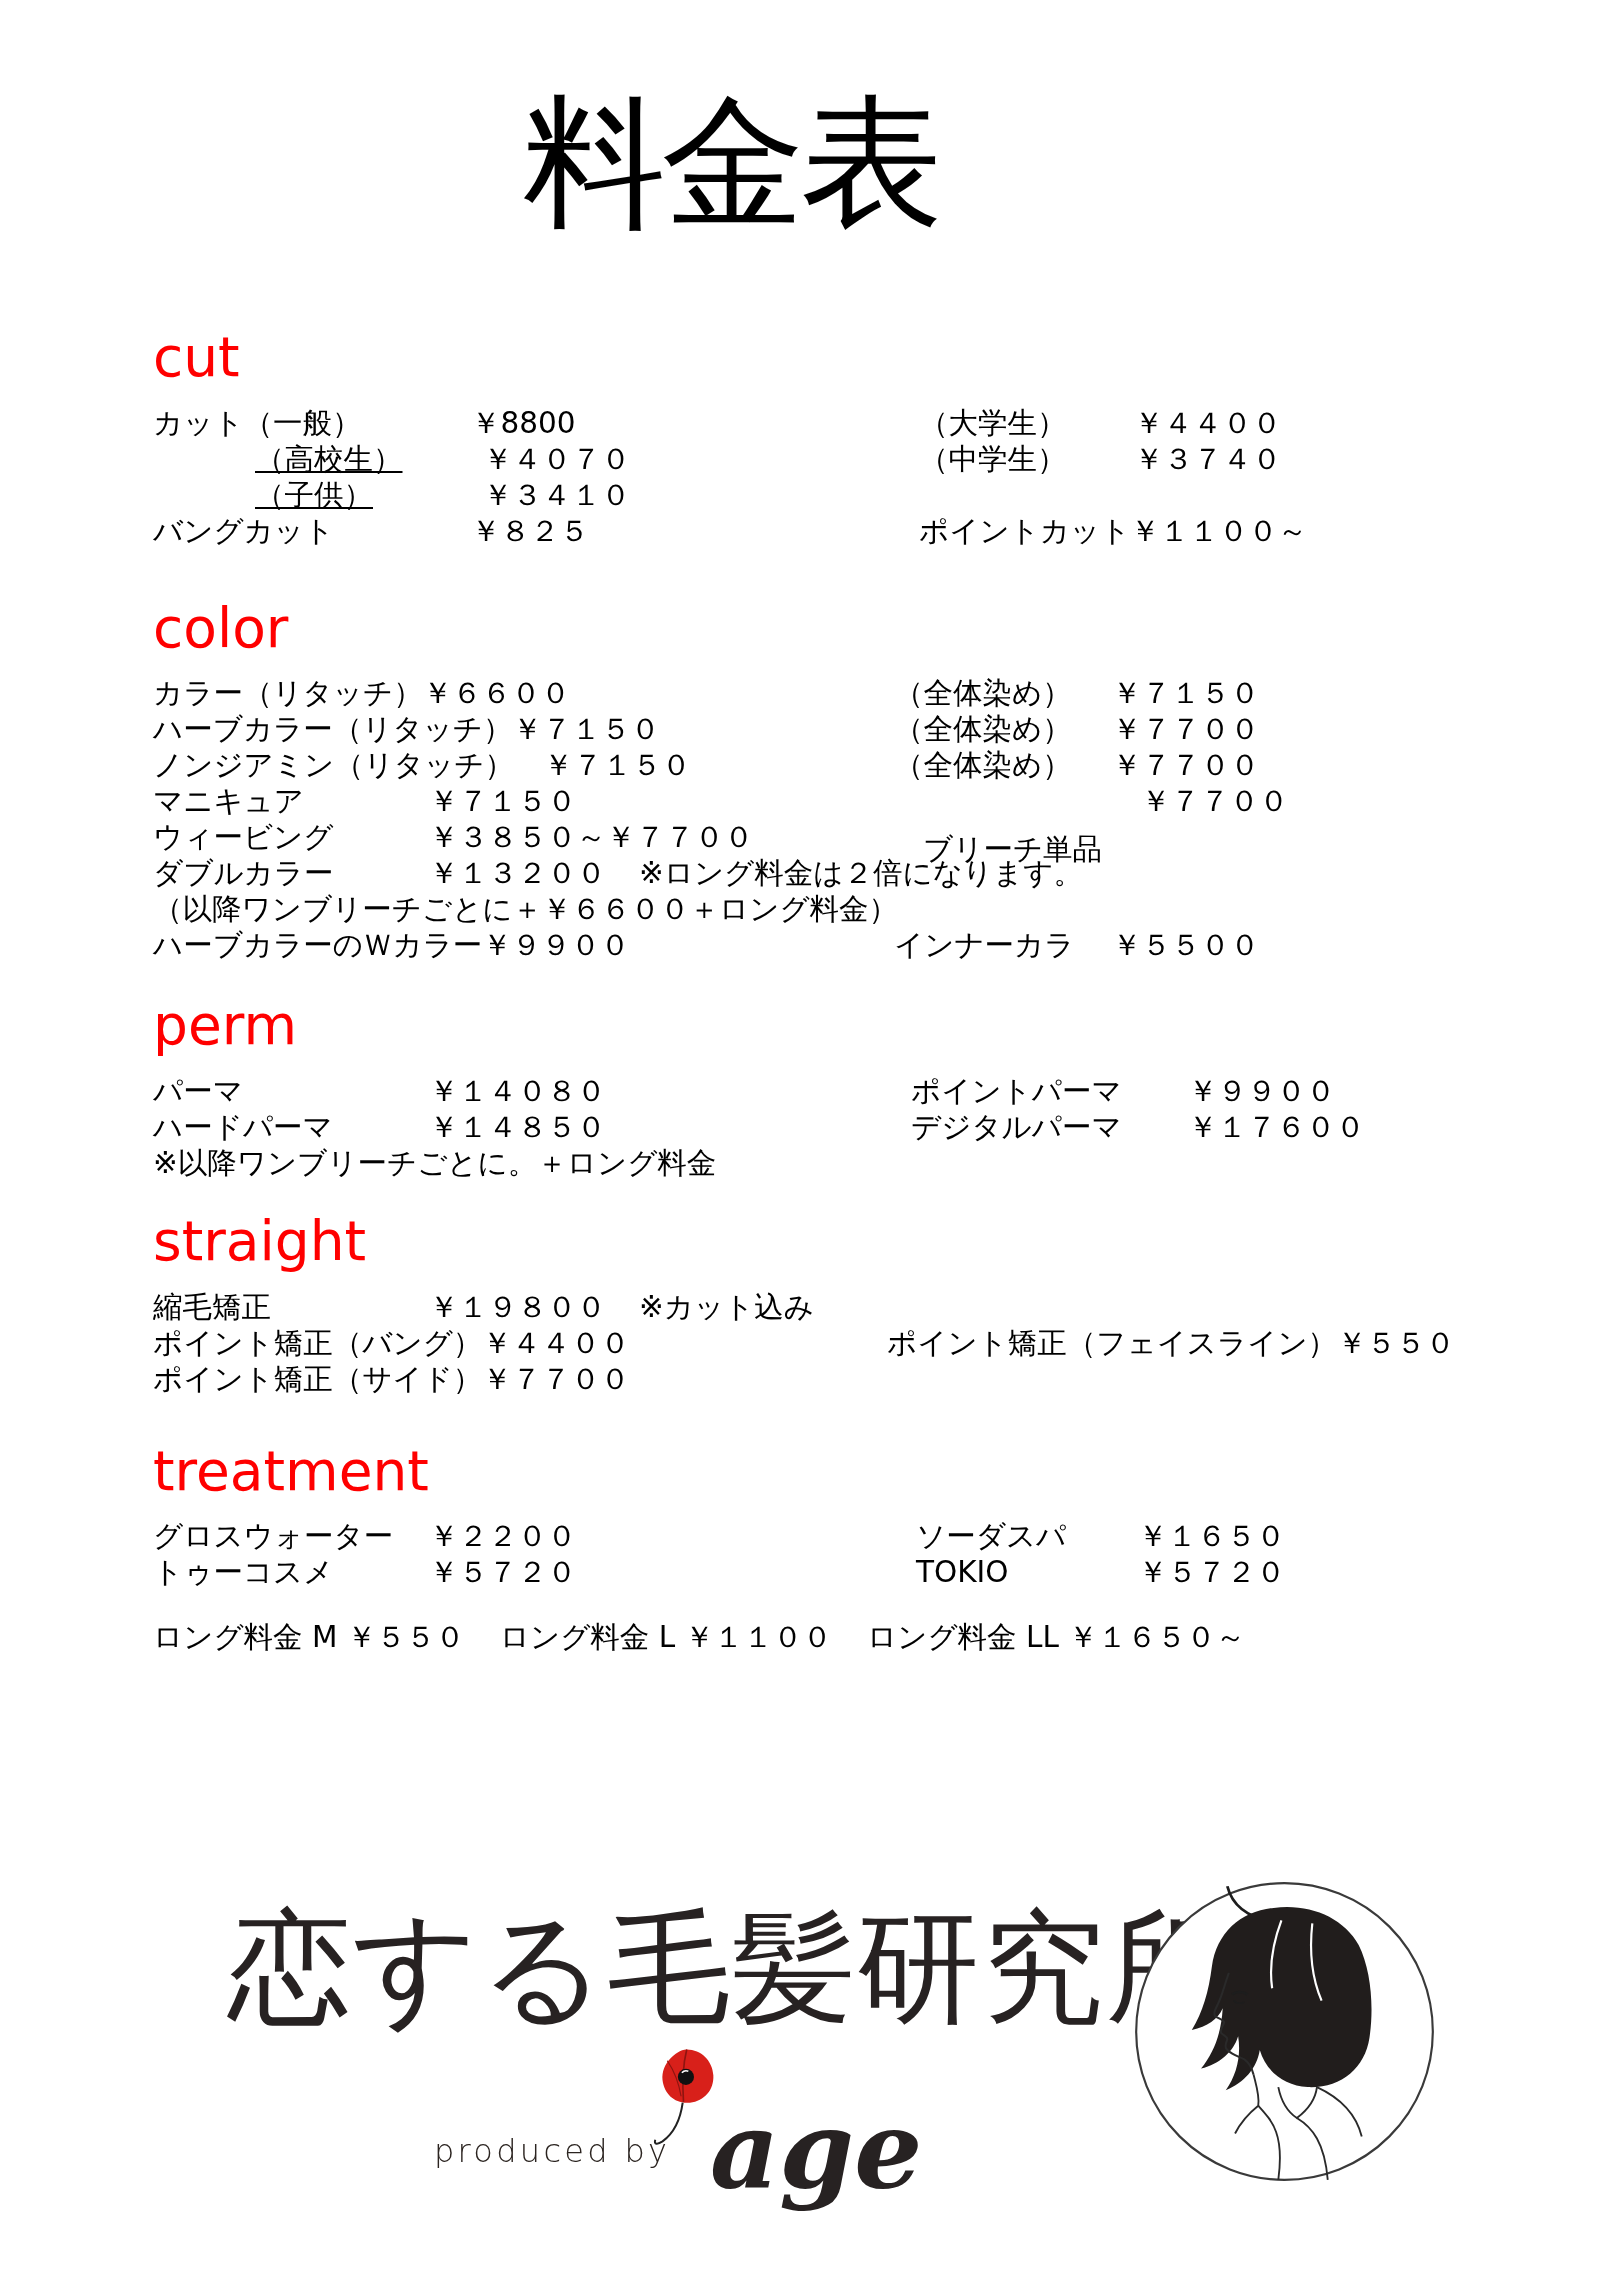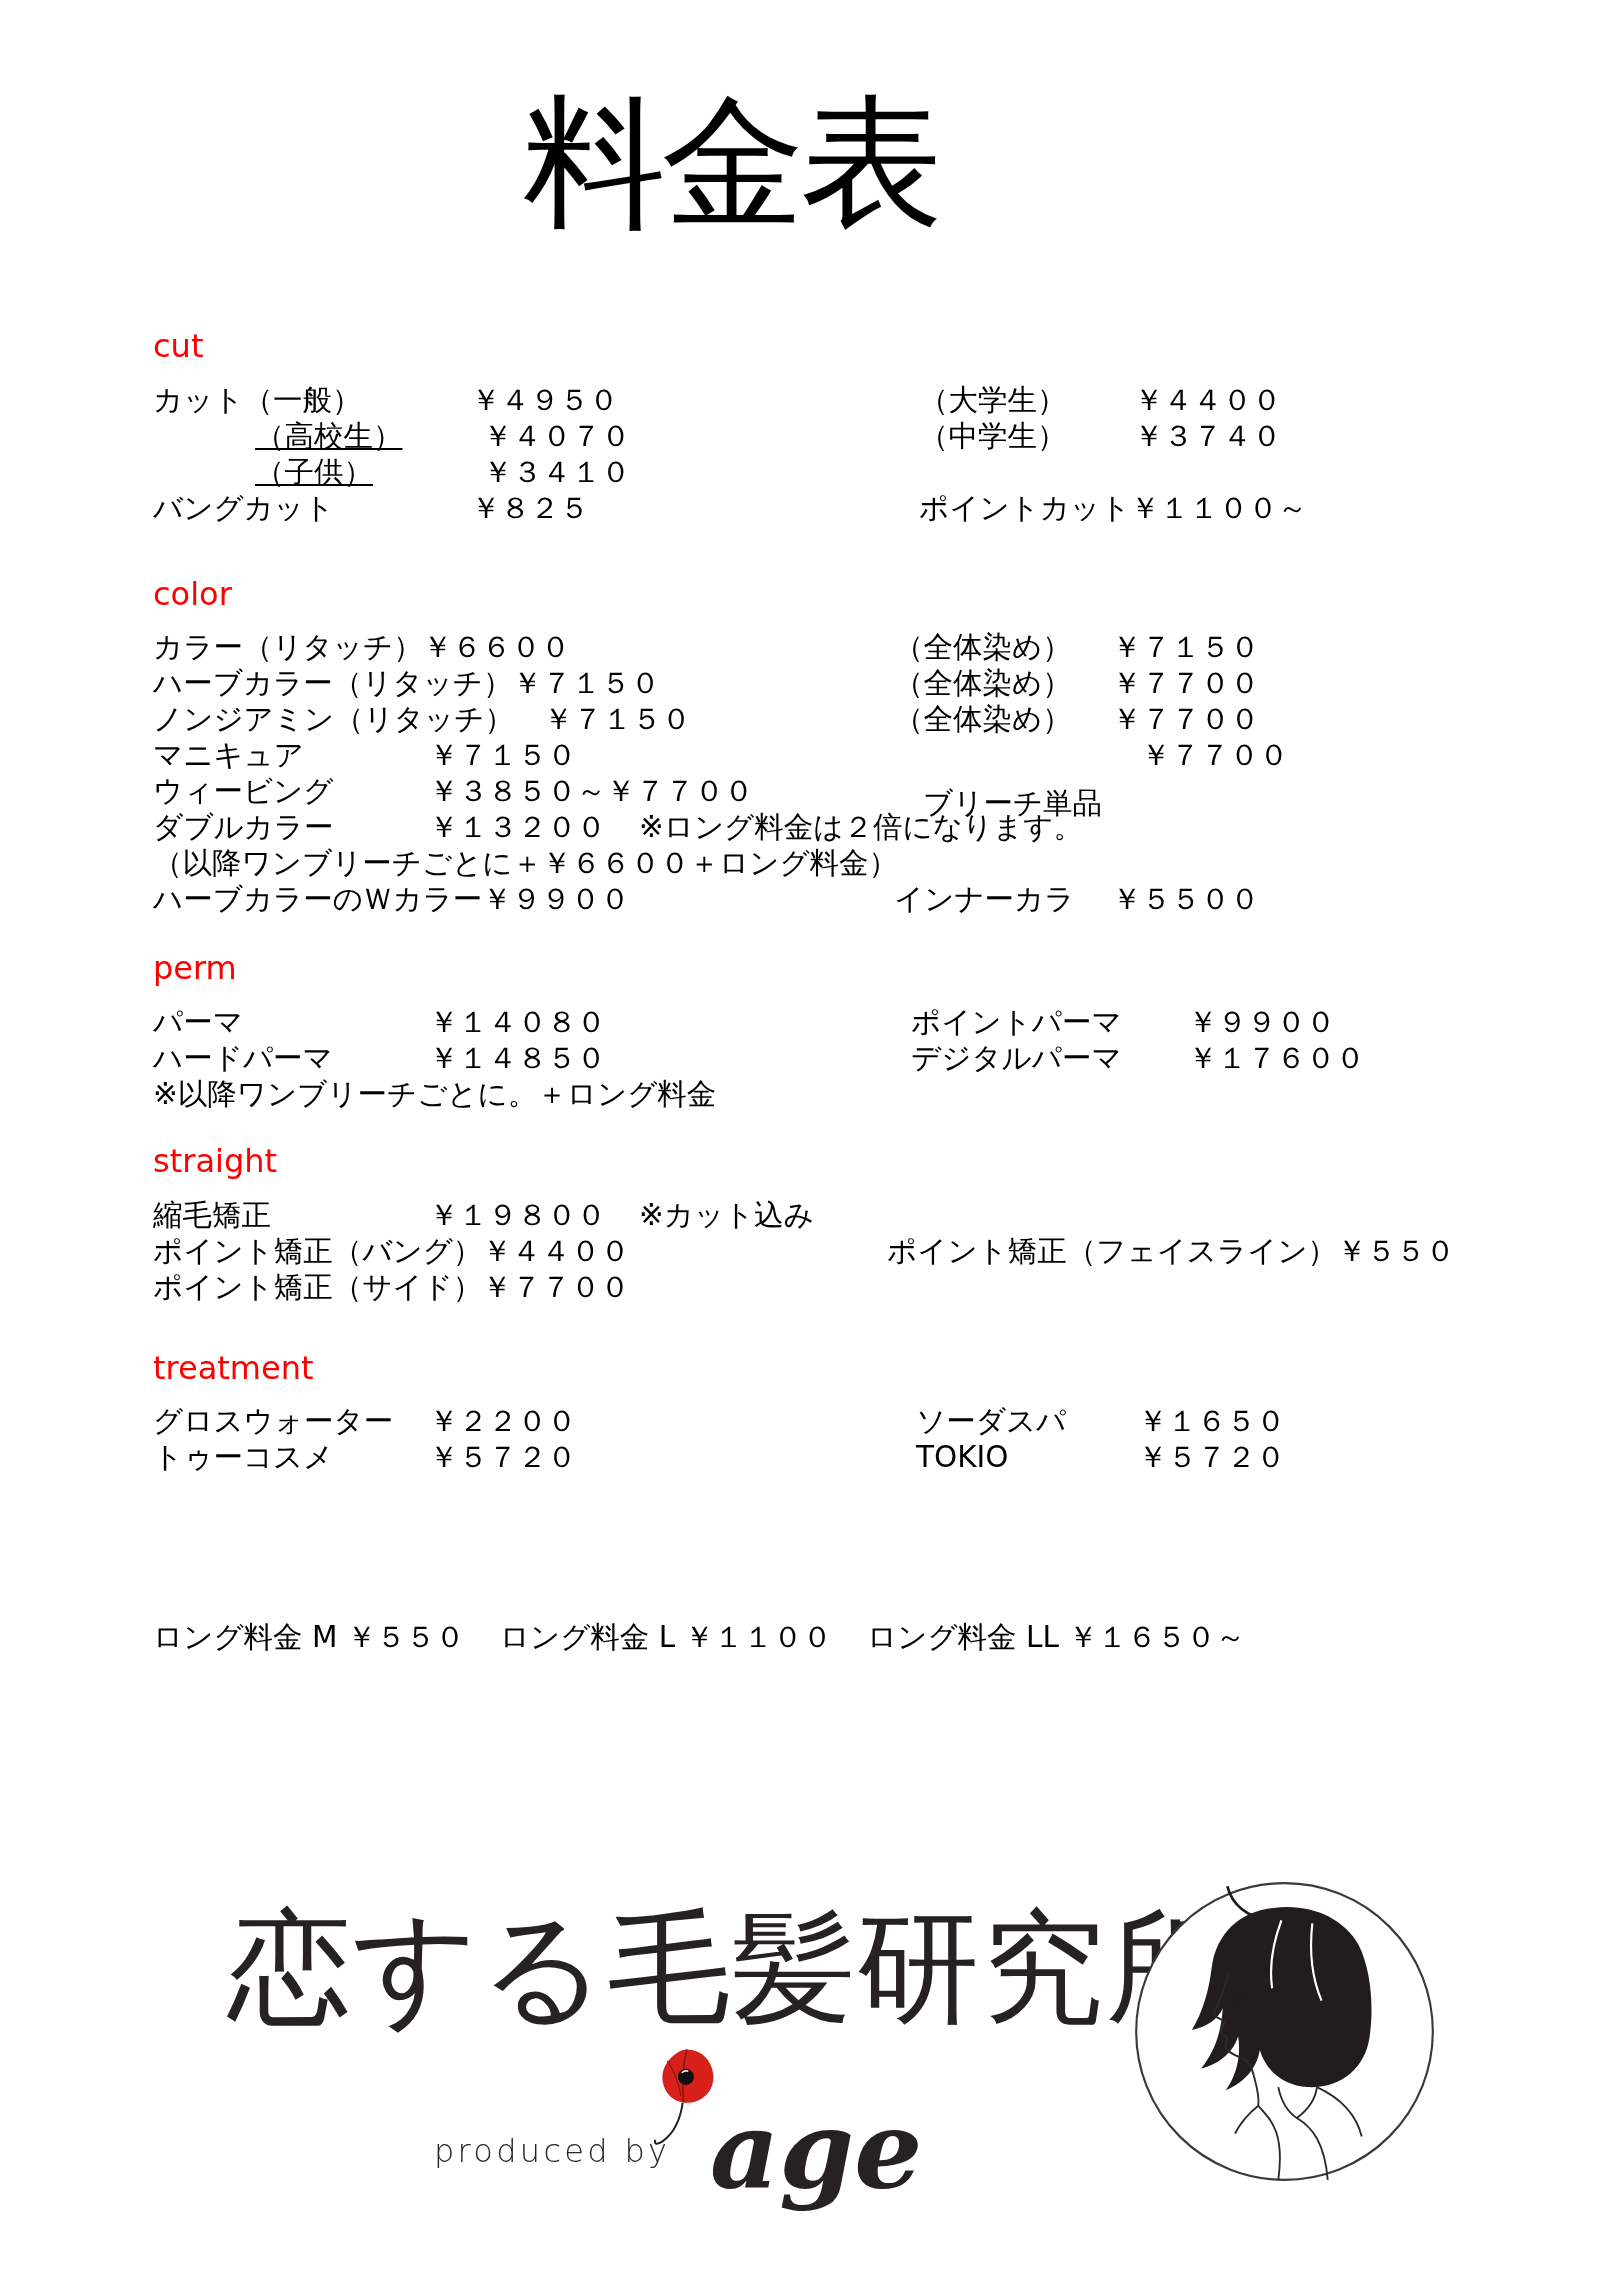--- a/index.html
+++ b/index.html
@@ -13,21 +13,21 @@
   
   .title{
     position:absolute;left:523px;top:70px;
     font-size:143px;line-height:1.3;letter-spacing:-4.4px;
     font-weight:500;color:#000;white-space:nowrap;
   }
 
   
   .menu{position:absolute;left:153px;top:0;width:1398px;}
   .section .heading{
-    color:#ff0000;font-size:32px;line-height:1;font-weight:400;
+    color:#ff0000;font-size:55px;line-height:1;font-weight:400;
     letter-spacing:0px;
   }
   .sec-cut{margin-top:330px;}
   .sec-color{margin-top:52px;}
   .sec-perm{margin-top:35px;}
   .sec-straight{margin-top:33px;}
   .sec-treatment{margin-top:47px;}
   .rows{margin-top:19.7px;}
   .row{position:relative;height:36px;line-height:36px;font-size:29.5px;white-space:nowrap;}
   .cell{display:inline-block;vertical-align:top;}
@@ -78,21 +78,21 @@
 <body>
 
 <div class="page">
 
   <div class="title">料金表</div>
 
   <div class="menu">
       <div class="section sec-cut">
         <div class="heading">cut</div>
         <div class="rows">
-          <div class="row"><span class="cell l-label">カット（一般）</span><span class="cell l-price">￥４９５０</span><span class="right"><span class="cell r-label">（大学生）</span><span class="cell r-price">￥４４００</span></span></div>
+          <div class="row"><span class="cell l-label">カット（一般）</span><span class="cell l-price">￥8800</span><span class="right"><span class="cell r-label">（大学生）</span><span class="cell r-price">￥４４００</span></span></div>
           <div class="row"><span class="cell l-label ind">（高校生）</span><span class="cell l-price">￥４０７０</span><span class="right"><span class="cell r-label">（中学生）</span><span class="cell r-price">￥３７４０</span></span></div>
           <div class="row"><span class="cell l-label ind">（子供）</span><span class="cell l-price">￥３４１０</span></div>
           <div class="row"><span class="cell l-label">バングカット</span><span class="cell l-price">￥８２５</span><span class="right"><span class="cell r-text">ポイントカット￥１１００～</span></span></div>
         </div>
       </div>
       <div class="section sec-color">
         <div class="heading">color</div>
         <div class="rows">
           <div class="row"><span class="cell l-text">カラー（リタッチ）￥６６００</span><span class="right"><span class="cell r-label">（全体染め）</span><span class="cell r-price">￥７１５０</span></span></div>
           <div class="row"><span class="cell l-text">ハーブカラー（リタッチ）￥７１５０</span><span class="right"><span class="cell r-label">（全体染め）</span><span class="cell r-price">￥７７００</span></span></div>

